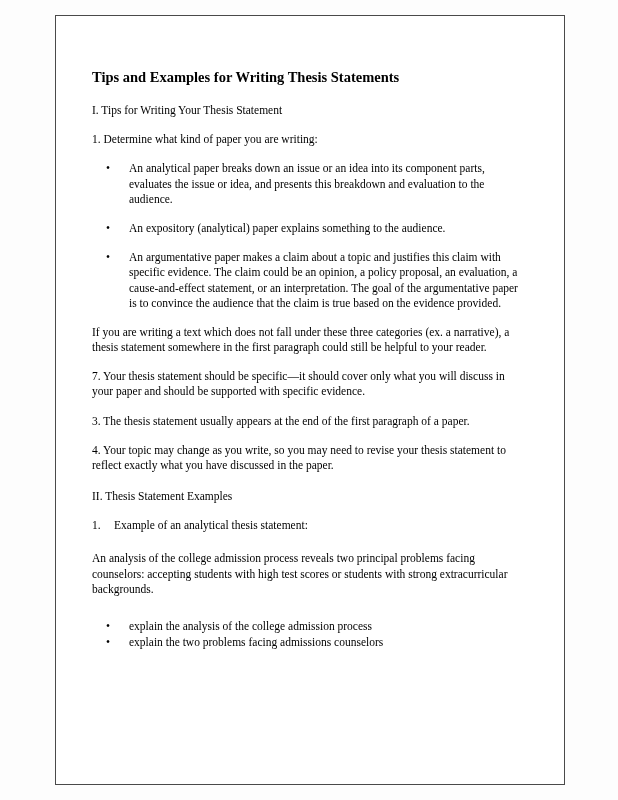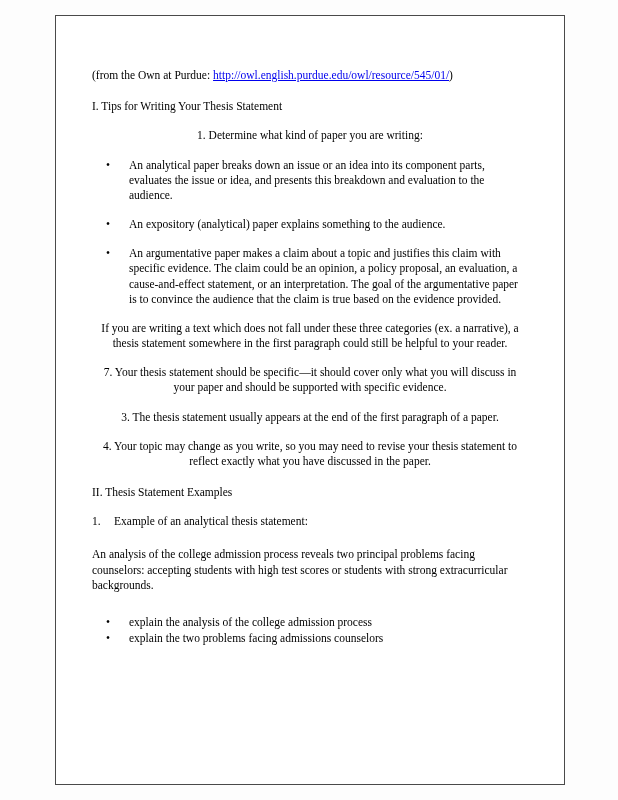--- a/index.html
+++ b/index.html
@@ -37,21 +37,20 @@
     color: #0000ee;
     text-decoration: underline;
     cursor: pointer;
   }
   .section-heading {
     font-weight: normal;
     margin: 16px 0 14px 0;
   }
   .para {
     margin: 0 0 14px 0;
-    text-align: center;
   }
   ul.bullets {
     list-style: none;
     margin: 0 0 14px 0;
     padding: 0 0 0 14px;
   }
   ul.bullets li {
     display: flex;
     margin: 0 0 14px 0;
   }
@@ -79,22 +78,22 @@
     margin: 0 0 14px 0;
   }
   .spacer-lg { height: 4px; }
   b { font-weight: normal; }
 </style>
 </head>
 <body>
 
 <div class="page">
 
+  <h1 class="doc-title">Tips and Examples for Writing Thesis Statements</h1>
 
-  <p class="source-line"><span>(from the Own at Purdue: </span><a href="#">http://owl.english.purdue.edu/owl/resource/545/01/</a><span>)</span></p>
 
   <p class="section-heading">I. Tips for Writing Your Thesis Statement</p>
 
   <p class="para">1. Determine what kind of paper you are writing:</p>
 
   <ul class="bullets">
     <li>
       <span class="marker">•</span>
       <span class="li-text"><span>An </span><b>analytical</b><span> paper breaks down an issue or an idea into its component parts, evaluates the issue or idea, and presents this breakdown and evaluation to the audience.</span></span>
     </li>

